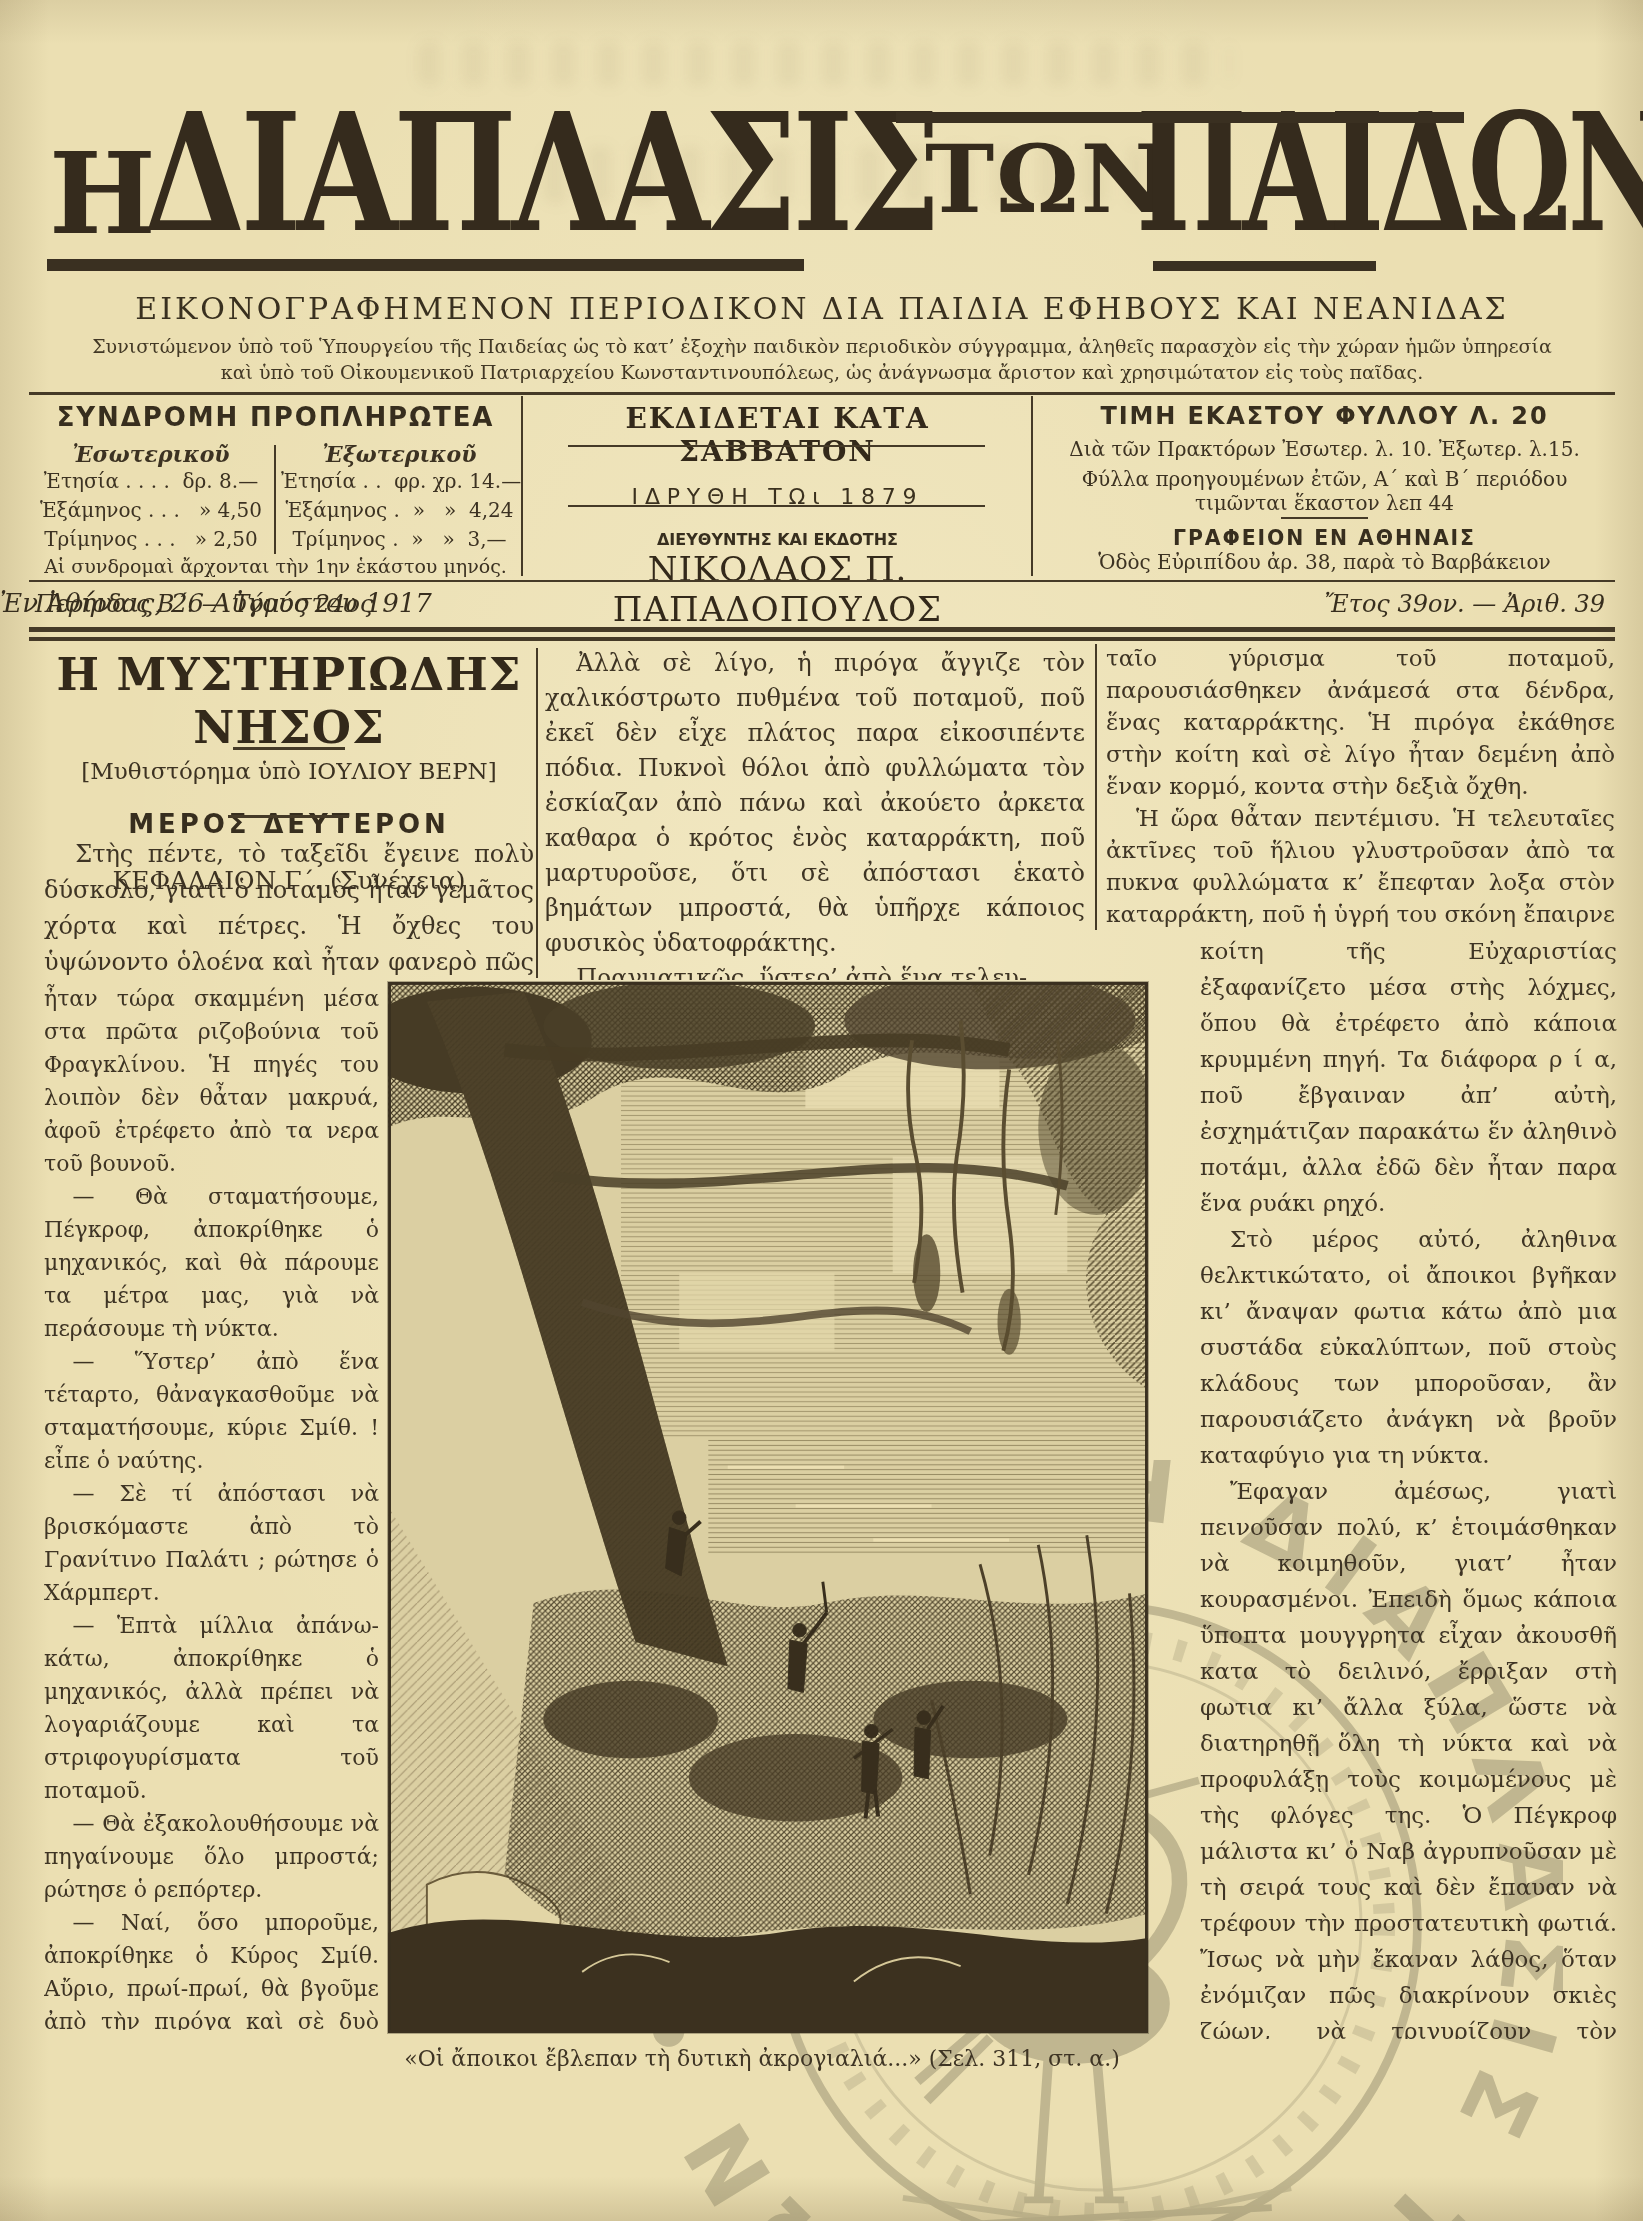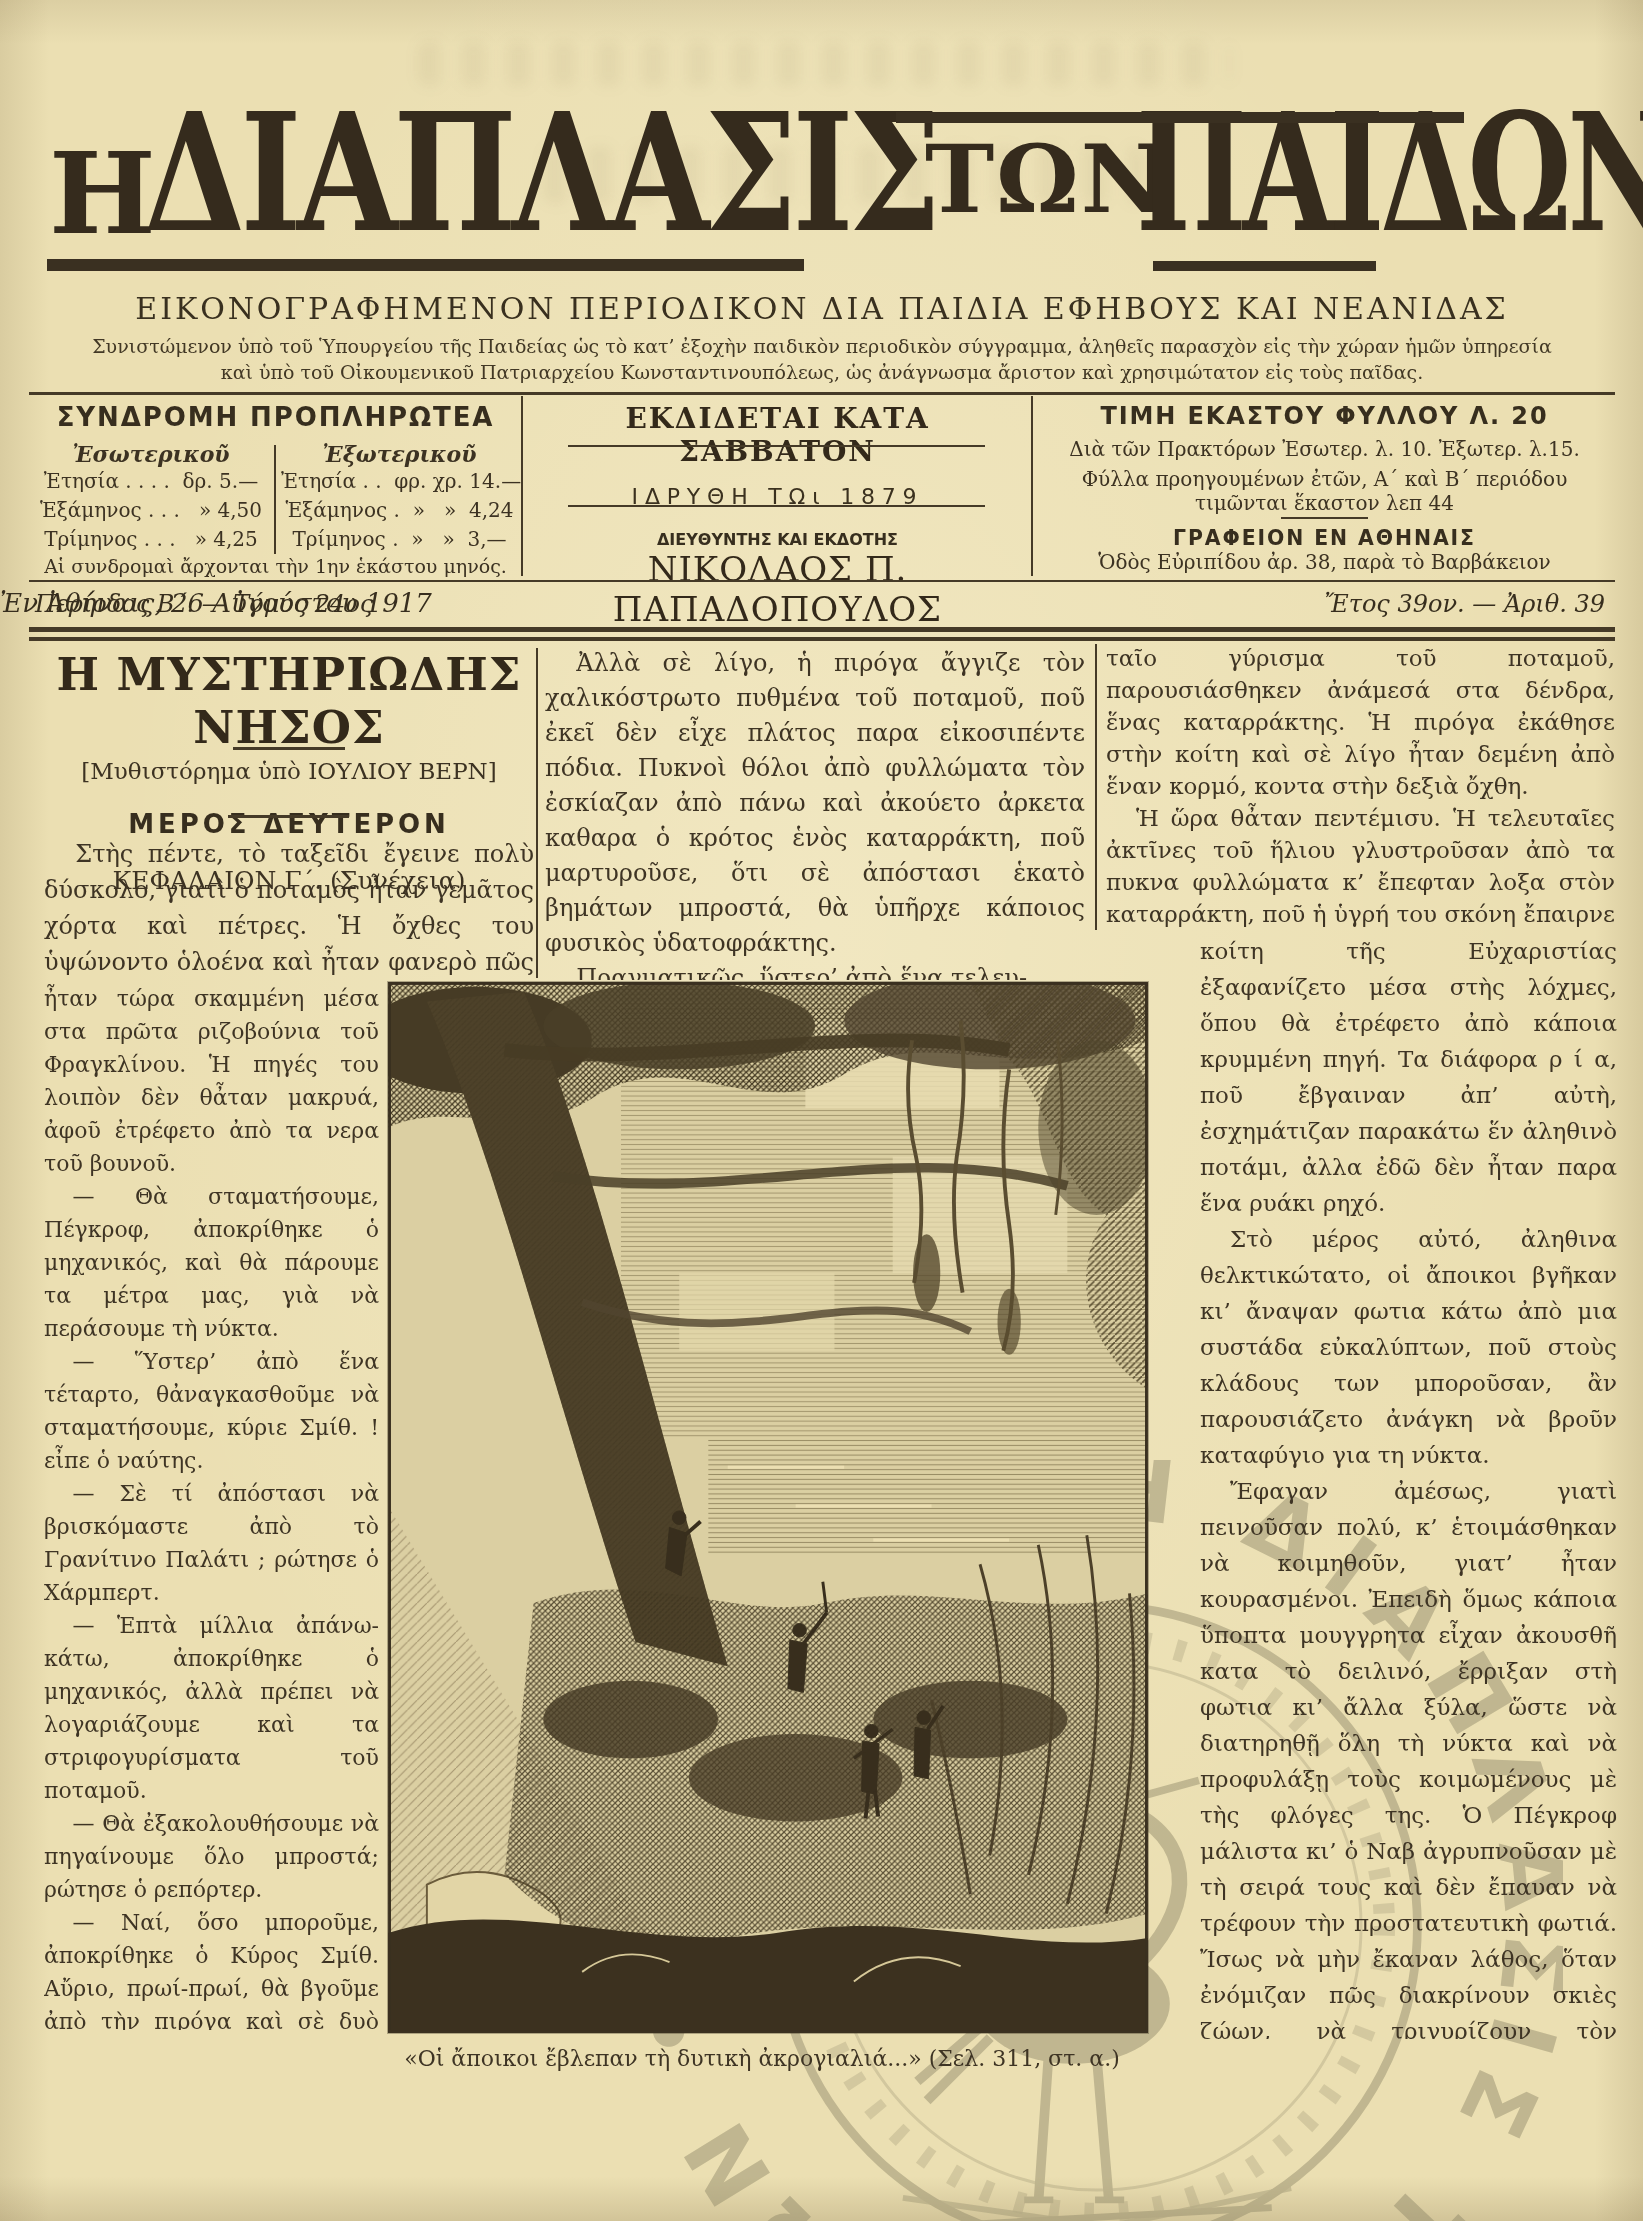--- a/index.html
+++ b/index.html
@@ -62,23 +62,23 @@
   <div class="abs note" style="top:335px;">Συνιστώμενον ὑπὸ τοῦ Ὑπουργείου τῆς Παιδείας ὡς τὸ κατ’ ἐξοχὴν παιδικὸν περιοδικὸν σύγγραμμα,  ἀληθεῖς παρασχὸν εἰς  τὴν χώραν ἡμῶν ὑπηρεσία</div>
   <div class="abs subtitle">ΕΙΚΟΝΟΓΡΑΦΗΜΕΝΟΝ ΠΕΡΙΟΔΙΚΟΝ ΔΙΑ ΠΑΙΔΙΑ ΕΦΗΒΟΥΣ ΚΑΙ ΝΕΑΝΙΔΑΣ</div>
   <div class="abs note" style="top:361px;">καὶ ὑπὸ τοῦ Οἰκουμενικοῦ Πατριαρχείου Κωνσταντινουπόλεως, ὡς ἀνάγνωσμα ἄριστον καὶ χρησιμώτατον εἰς τοὺς παῖδας.</div>
 
   <div class="hr" style="left:29px; top:392px; width:1586px; height:2.9px;"></div>
 
   <div class="abs" style="left:33px; top:402px; width:485px; height:175px; z-index:3;">
     <div class="center cellhead-sans" style="font-size:26px; letter-spacing:1.9px;">ΣΥΝΔΡΟΜΗ ΠΡΟΠΛΗΡΩΤΕΑ</div>
     <div style="position:absolute; left:0; top:39px; width:236px; text-align:center;">
       <div class="sub-col-head">Ἐσωτερικοῦ</div>
-      <div class="sub-row">Ἐτησία . . . .  δρ. 5.—</div>
+      <div class="sub-row">Ἐτησία . . . .  δρ. 8.—</div>
       <div class="sub-row">Ἑξάμηνος . . .   » 4,50</div>
-      <div class="sub-row">Τρίμηνος . . .   » 4,25</div>
+      <div class="sub-row">Τρίμηνος . . .   » 2,50</div>
     </div>
     <div class="vline" style="left:241px; top:43px; height:109px;"></div>
     <div style="position:absolute; left:248px; top:39px; width:237px; text-align:center;">
       <div class="sub-col-head">Ἐξωτερικοῦ</div>
       <div class="sub-row">Ἐτησία . .  φρ. χρ. 14.—</div>
       <div class="sub-row">Ἑξάμηνος .  »   »  4,24</div>
       <div class="sub-row">Τρίμηνος .  »   »  3,—</div>
     </div>
     <div class="center" style="position:absolute; top:153px; width:100%; font-size:19px;">Αἱ συνδρομαὶ ἄρχονται τὴν 1ην ἑκάστου μηνός.</div>
   </div>

